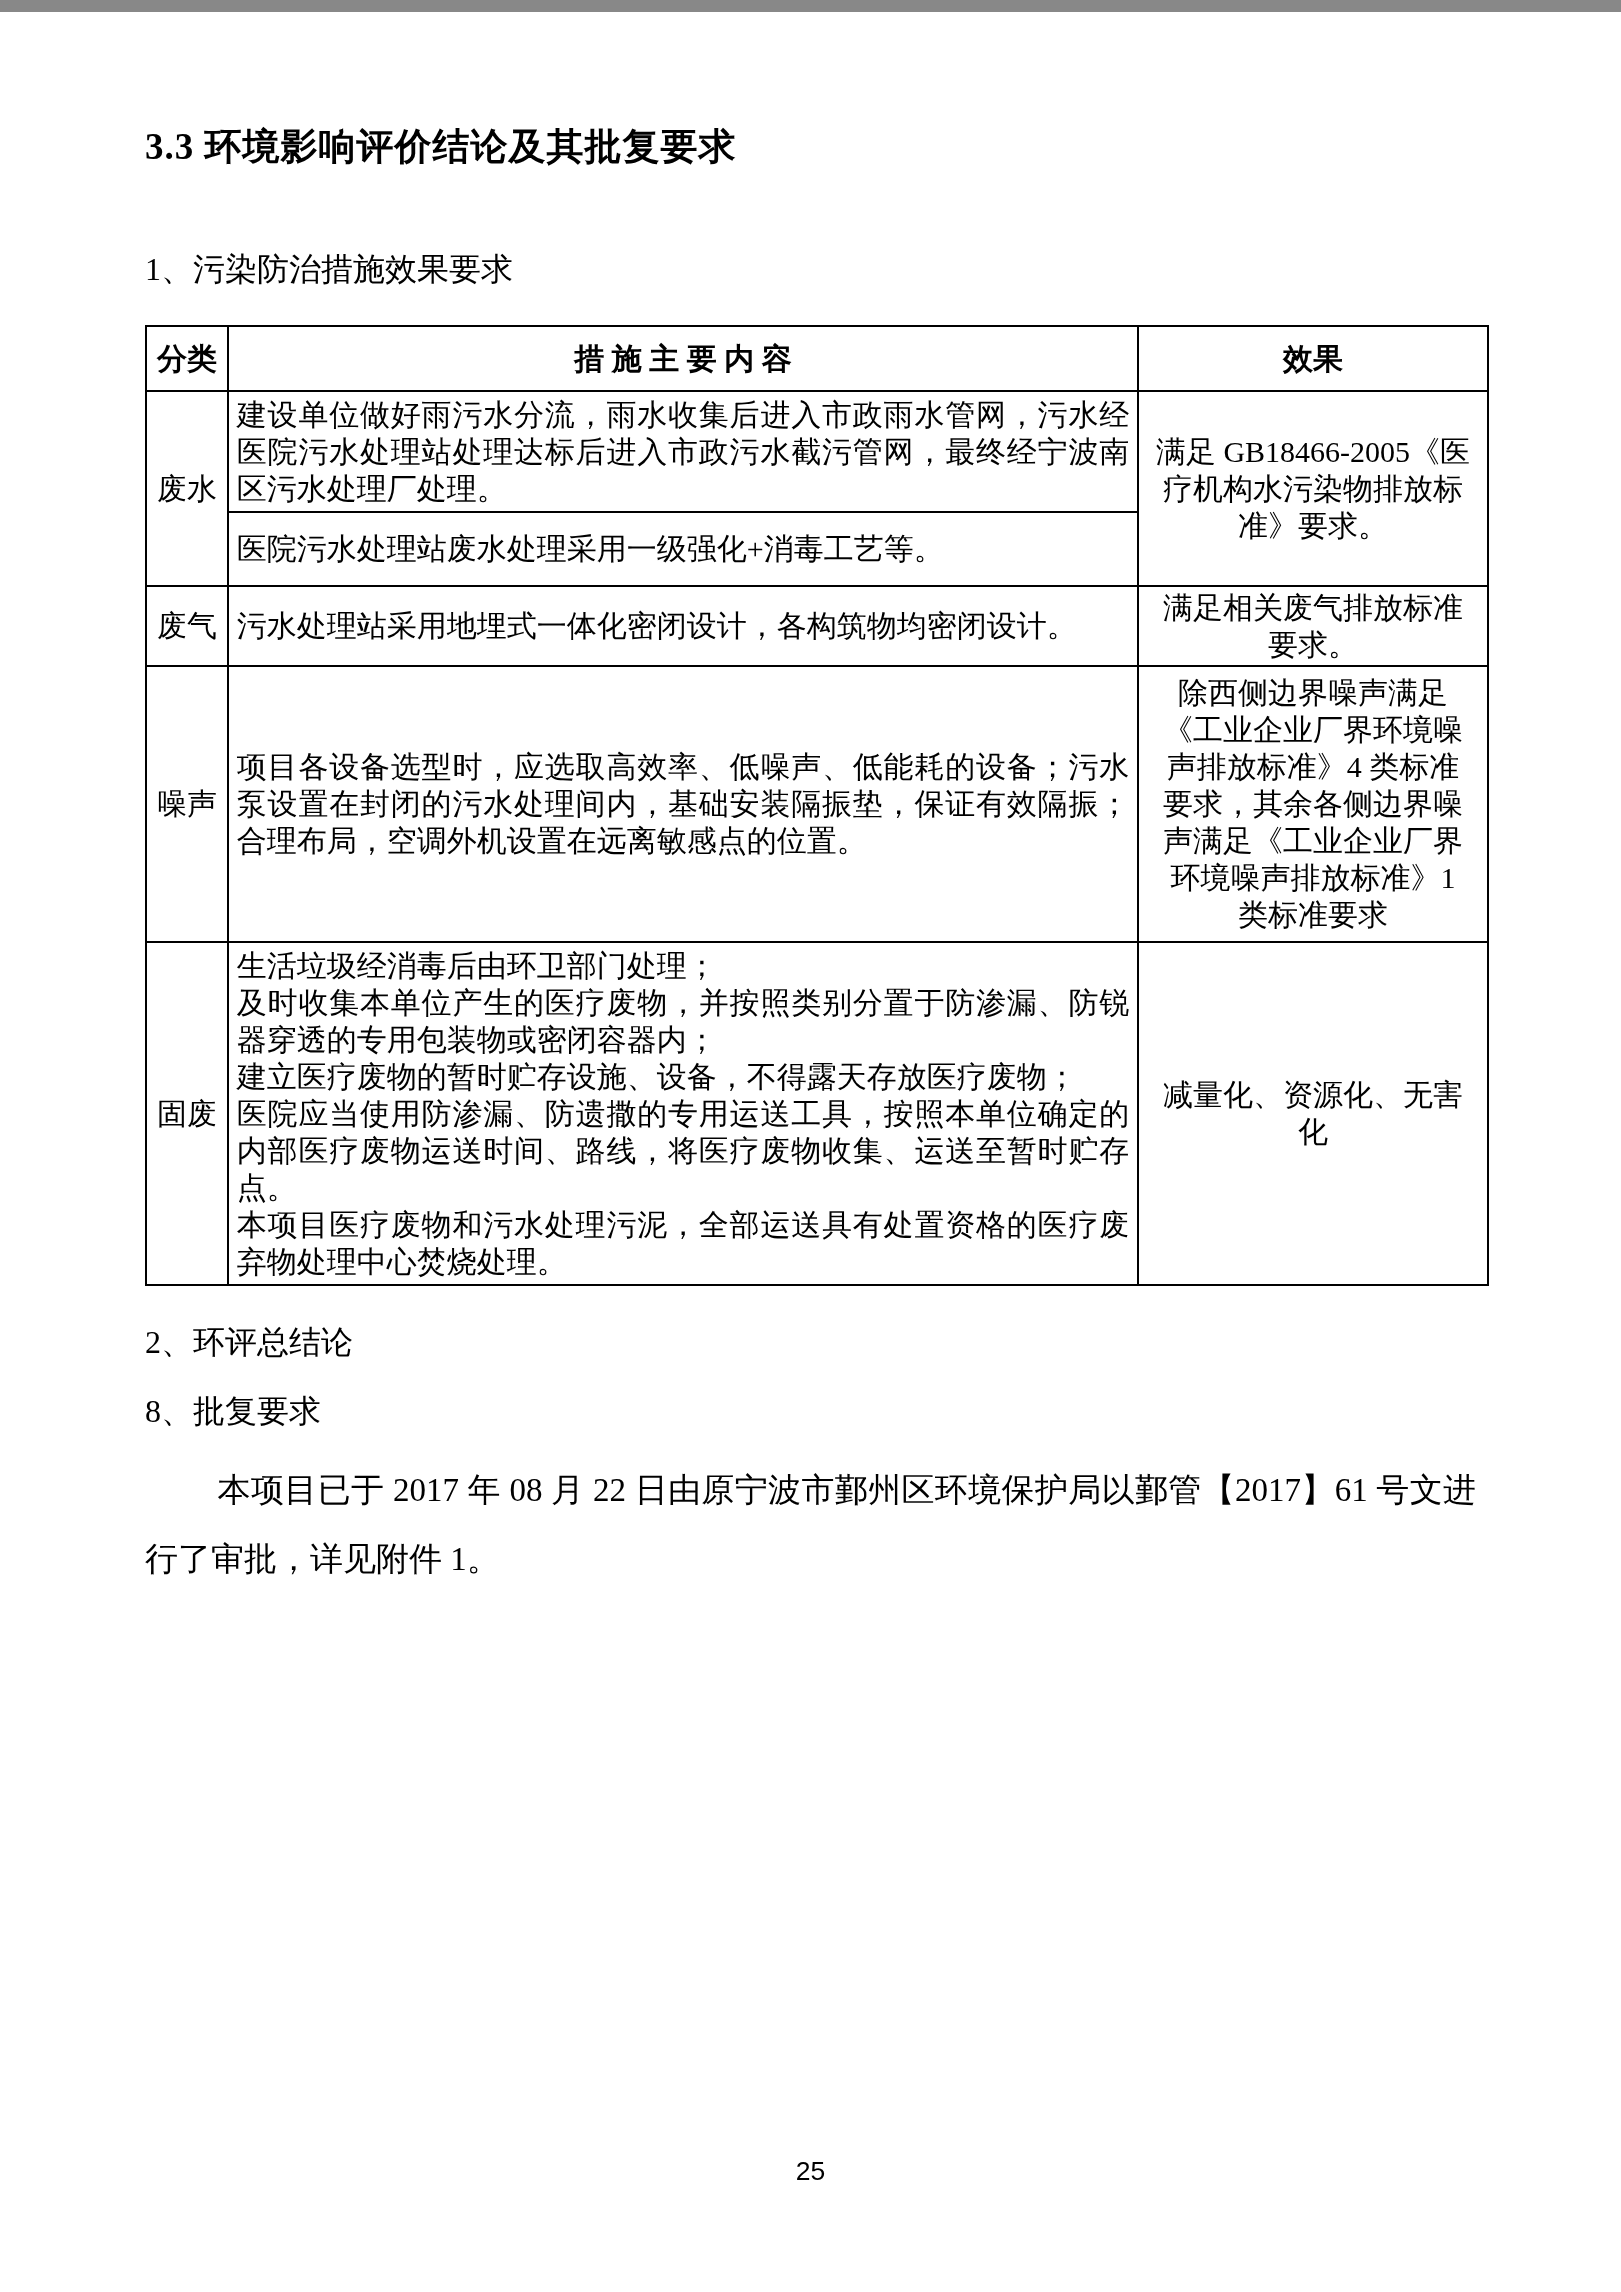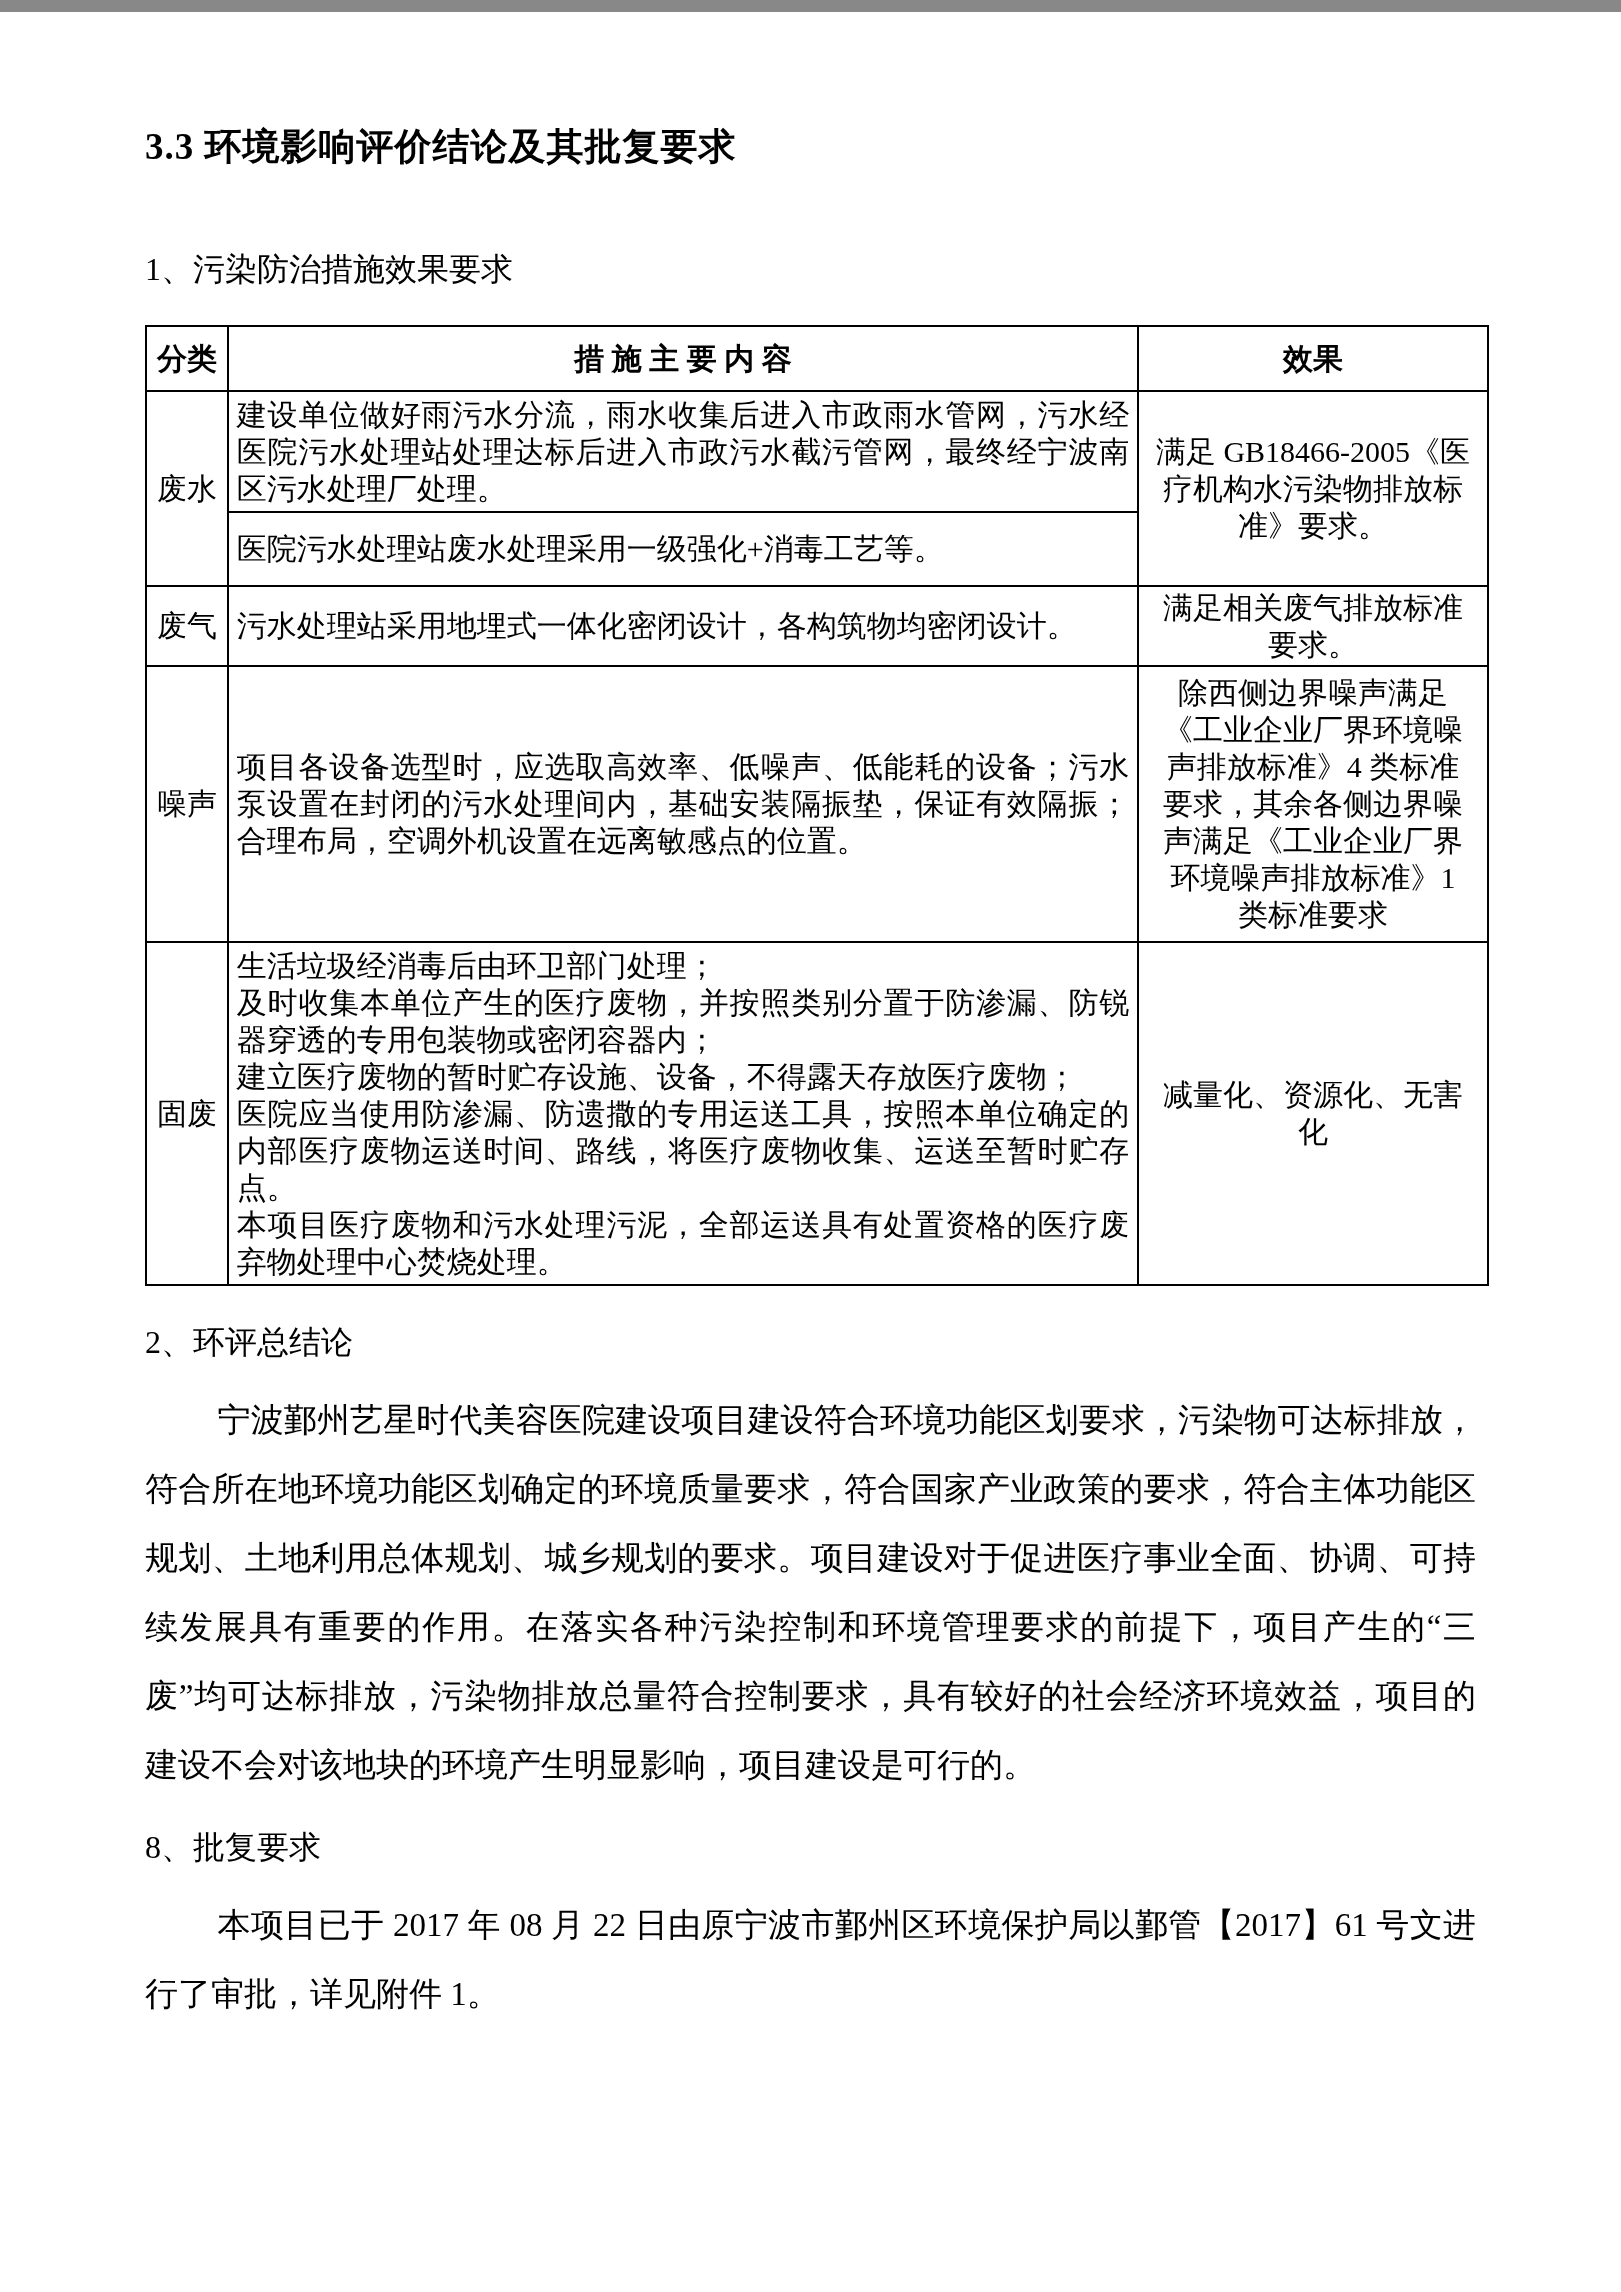--- a/index.html
+++ b/index.html
@@ -134,21 +134,21 @@
             <div>建立医疗废物的暂时贮存设施、设备，不得露天存放医疗废物；</div>
             <div>医院应当使用防渗漏、防遗撒的专用运送工具，按照本单位确定的内部医疗废物运送时间、路线，将医疗废物收集、运送至暂时贮存点。</div>
             <div>本项目医疗废物和污水处理污泥，全部运送具有处置资格的医疗废弃物处理中心焚烧处理。</div>
           </td>
           <td class="effect">减量化、资源化、无害化</td>
         </tr>
       </tbody>
     </table>
 
     <p class="sec-title s2">2、环评总结论</p>
-    <p class="body-para">宁波鄞州艺星时代美容医院建设项目建设符合环境功能区划要求，污染物可达标排放，符合所在地环境功能区划确定的环境质量要求，符合国家产业政策的要求，符合主体功能区规划、土地利用总体规划、城乡规划的要求。项目建设对于促进医疗事业全面、协调、可持续发展具有重要的作用。在落实各种污染控制和环境管理要求的前提下，项目产生的“三废”均可达标排放，污染物排放总量符合控制要求，具有较好的社会经济环境效益，项目的建设不会对该地块的环境产生明显影响，项目建设是可行的。</p>
 
     <p class="sec-title s3">8、批复要求</p>
     <p class="body-para">本项目已于 2017 年 08 月 22 日由原宁波市鄞州区环境保护局以鄞管【2017】61 号文进行了审批，详见附件 1。</p>
 
   </div>
 
+  <div class="page-number">25</div>
 </div>
 
 
 </body></html>

